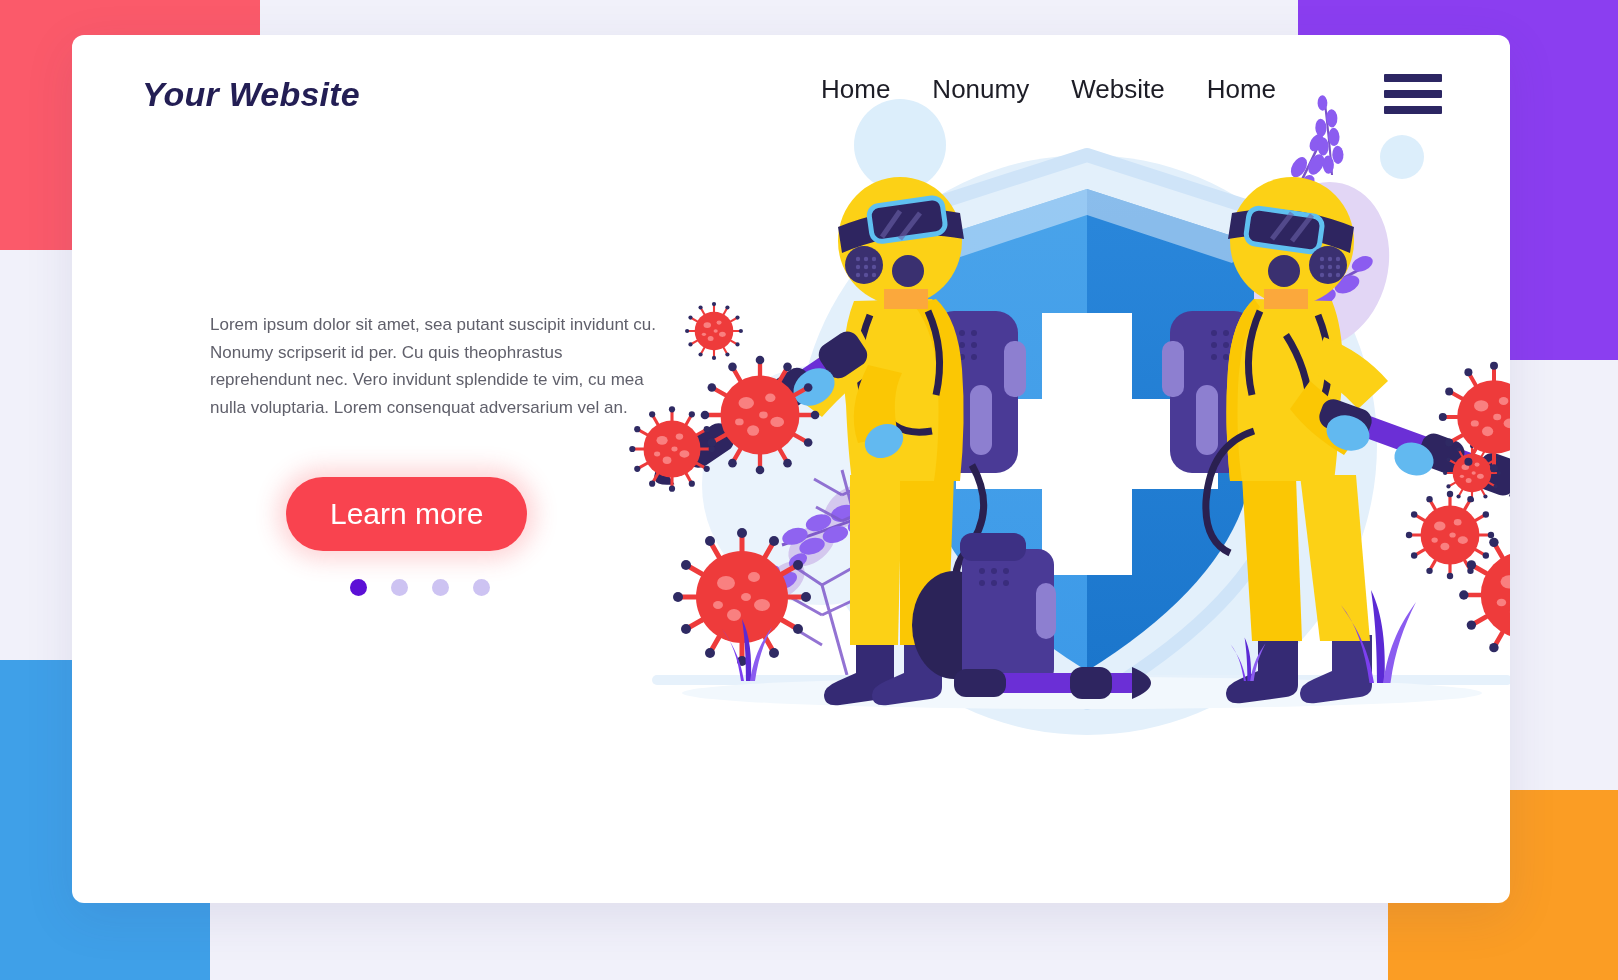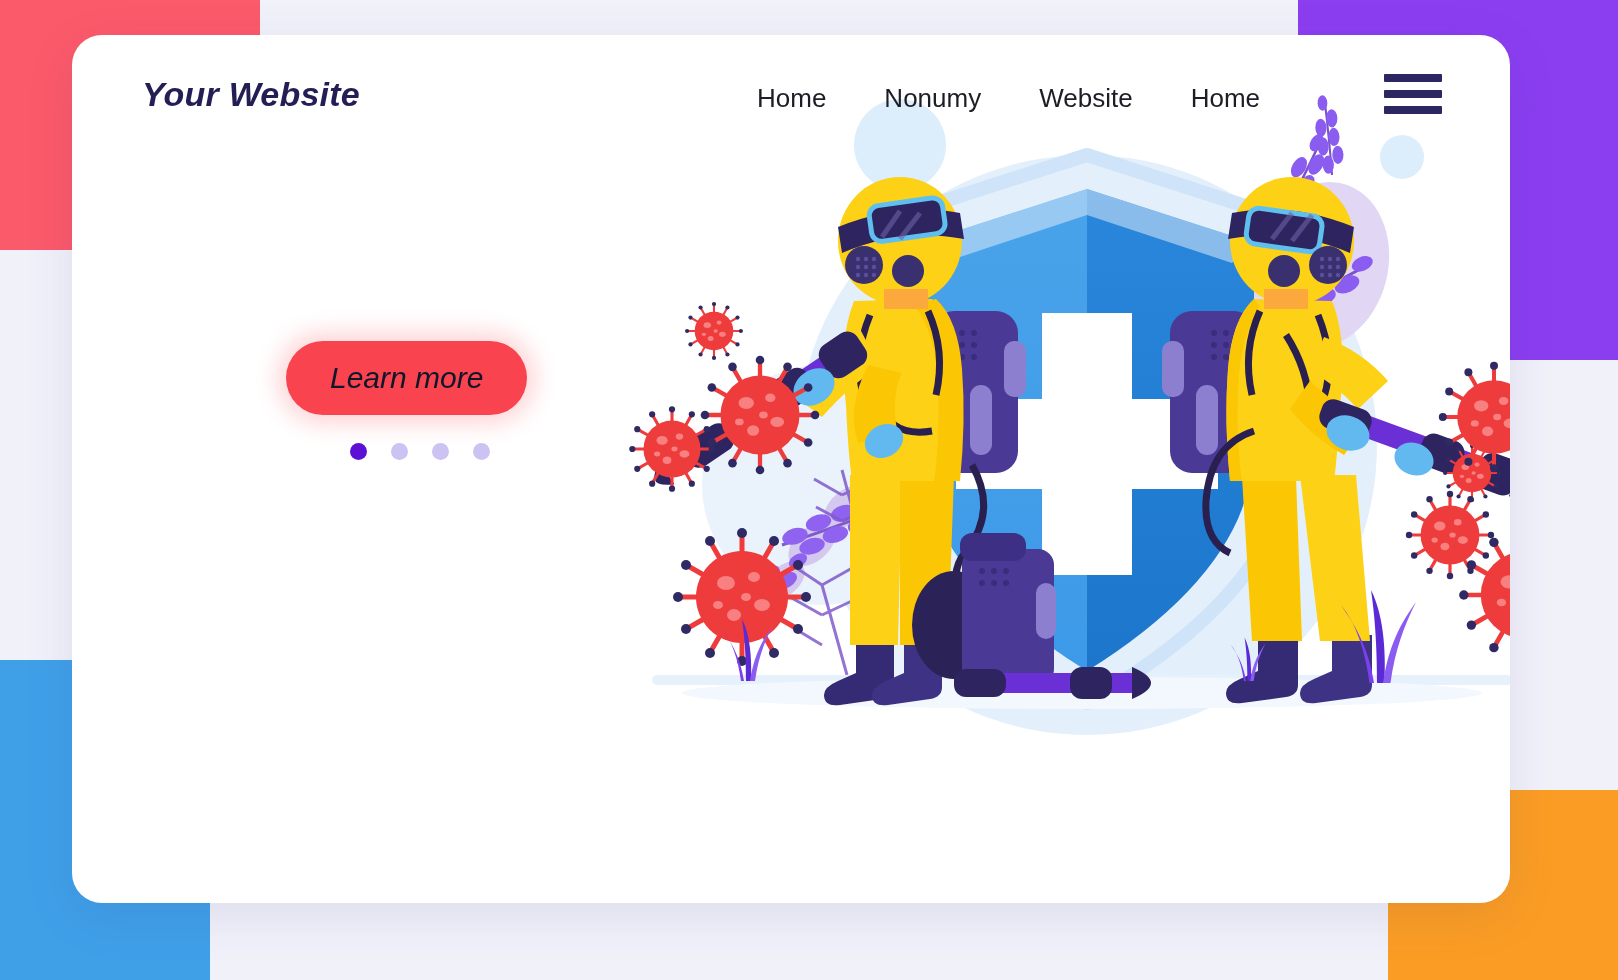--- a/index.html
+++ b/index.html
@@ -47,41 +47,41 @@
     background:#f2334b;
     box-shadow:0 0 18px 10px rgba(242,51,75,.18);
   }
 
   
   .card {
     position:absolute;
     left:72px; top:35px;
     width:1438px; height:868px;
     background:#ffffff;
-    border-radius:30px;
+    border-radius:12px;
     box-shadow:0 14px 50px rgba(60,50,120,.10);
     overflow:hidden;
   }
 
   
   .site-header {
     position:absolute; left:0; top:0; width:100%;
     height:118px;
     display:flex; align-items:center;
     padding:0 68px 0 70px;
     z-index:40;
   }
   .logo {
     font-size:34px; font-weight:bold; font-style:italic;
     color:#231e54; letter-spacing:.2px;
     white-space:nowrap;
   }
   .nav {
     margin-left:auto;
-    display:flex; align-items:flex-end; gap:58px;
+    display:flex; align-items:flex-start; gap:42px;
   }
   .nav-link {
     font-size:26px; color:#1d1d26; text-decoration:none;
     white-space:nowrap;
   }
   .hamburger {
     margin-left:66px; width:58px; height:40px;
     display:flex; flex-direction:column; justify-content:space-between;
     cursor:pointer;
   }
@@ -94,27 +94,26 @@
     color:#3a2f78; letter-spacing:-.5px;
   }
   .hero-text {
     margin-top:26px;
     font-size:17px; line-height:1.62; color:#60606b;
     width:450px;
   }
   .cta {
     margin-top:56px; margin-left:76px;
     display:inline-block;
-    background:#f9434f; color:#0f172a;
+    background:#f9434f; color:#ffffff;
     font-size:30px;
     padding:20px 44px;
     border:none; border-radius:40px;
     cursor:pointer;
     box-shadow:0 0 22px 9px rgba(249,67,79,.22);
-    font-style:italic;
   }
   .dots { margin-top:28px; margin-left:140px; display:flex; gap:24px; align-items:center; }
   .dot { width:17px; height:17px; border-radius:50%; background:#cdc3f2; cursor:pointer; }
   .dot.active { background:#5c10d6; }
 
   
   .illus { position:absolute; left:560px; top:80px; width:900px; height:700px; z-index:20; }
   .illus svg { width:100%; height:100%; display:block; overflow:visible; }
 </style>
 </head>
@@ -142,20 +141,21 @@
       <div class="hamburger">
         <span></span>
         <span></span>
         <span></span>
       </div>
     </nav>
   </header>
 
   <div class="hero-copy">
 
+    <p class="hero-text">Lorem ipsum dolor sit amet, sea putant suscipit invidunt cu. Nonumy scripserit id per. Cu quis theophrastus reprehendunt nec. Vero invidunt splendide te vim, cu mea nulla voluptaria. Lorem consenquat adversarium vel an.</p>
 
     <button class="cta">Learn more</button>
 
     <div class="dots">
       <span class="dot active"></span>
       <span class="dot"></span>
       <span class="dot"></span>
       <span class="dot"></span>
     </div>
   </div>

